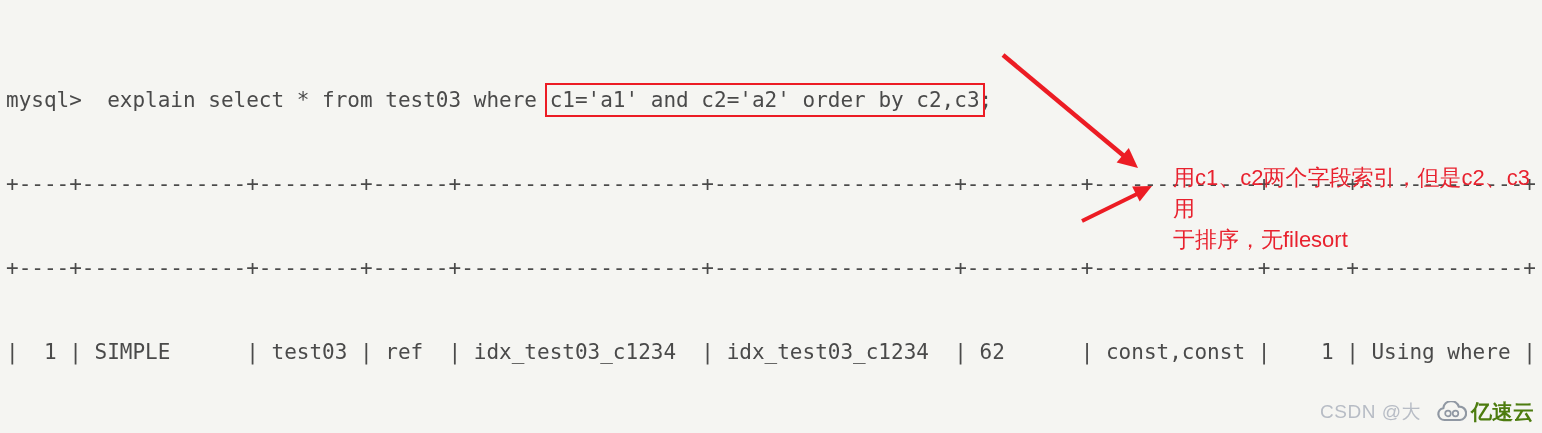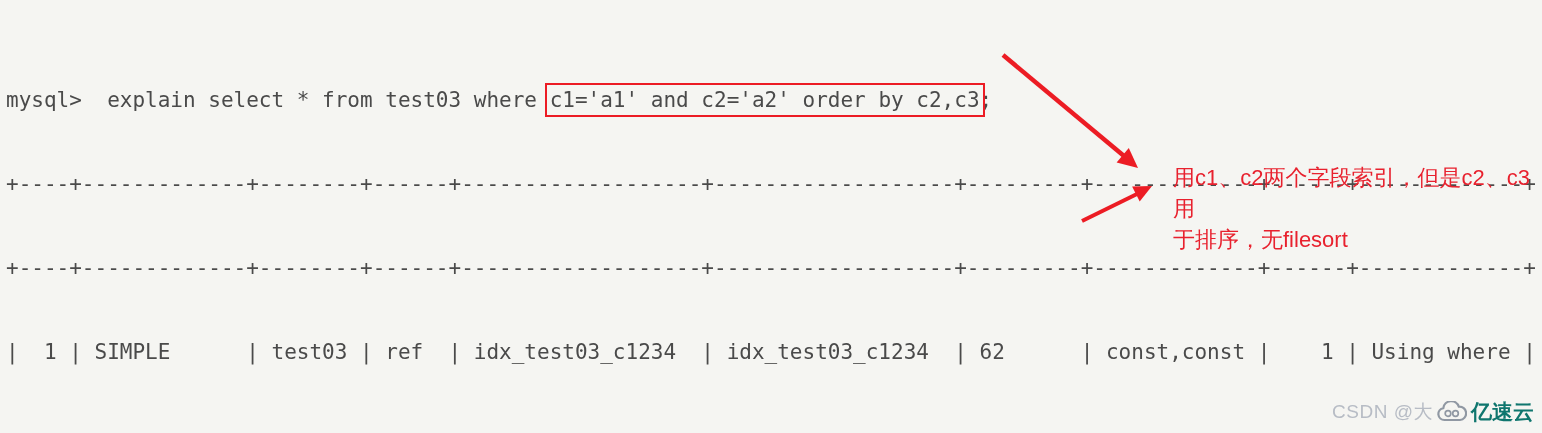--- a/index.html
+++ b/index.html
@@ -41,33 +41,33 @@
     font-size: 22px;
     line-height: 31px;
     color: #e8212e;
   }
   .watermark {
     position: absolute;
     right: 8px;
     bottom: 7px;
     display: flex;
     align-items: center;
-    gap: 4px;
+    gap: 16px;
     font-family: "Liberation Sans", "DejaVu Sans", sans-serif;
   }
   .watermark .csdn {
     color: #b7bcc5;
     font-size: 19px;
     letter-spacing: 0.5px;
   }
   .watermark .yisu {
     display: flex;
     align-items: center;
     gap: 4px;
-    color: #0f766e;
+    color: #4d7c0f;
     font-size: 21px;
     font-weight: 600;
   }
 </style>
 </head>
 <body>
 
 <div class="page">
 
   <div class="terminal">

